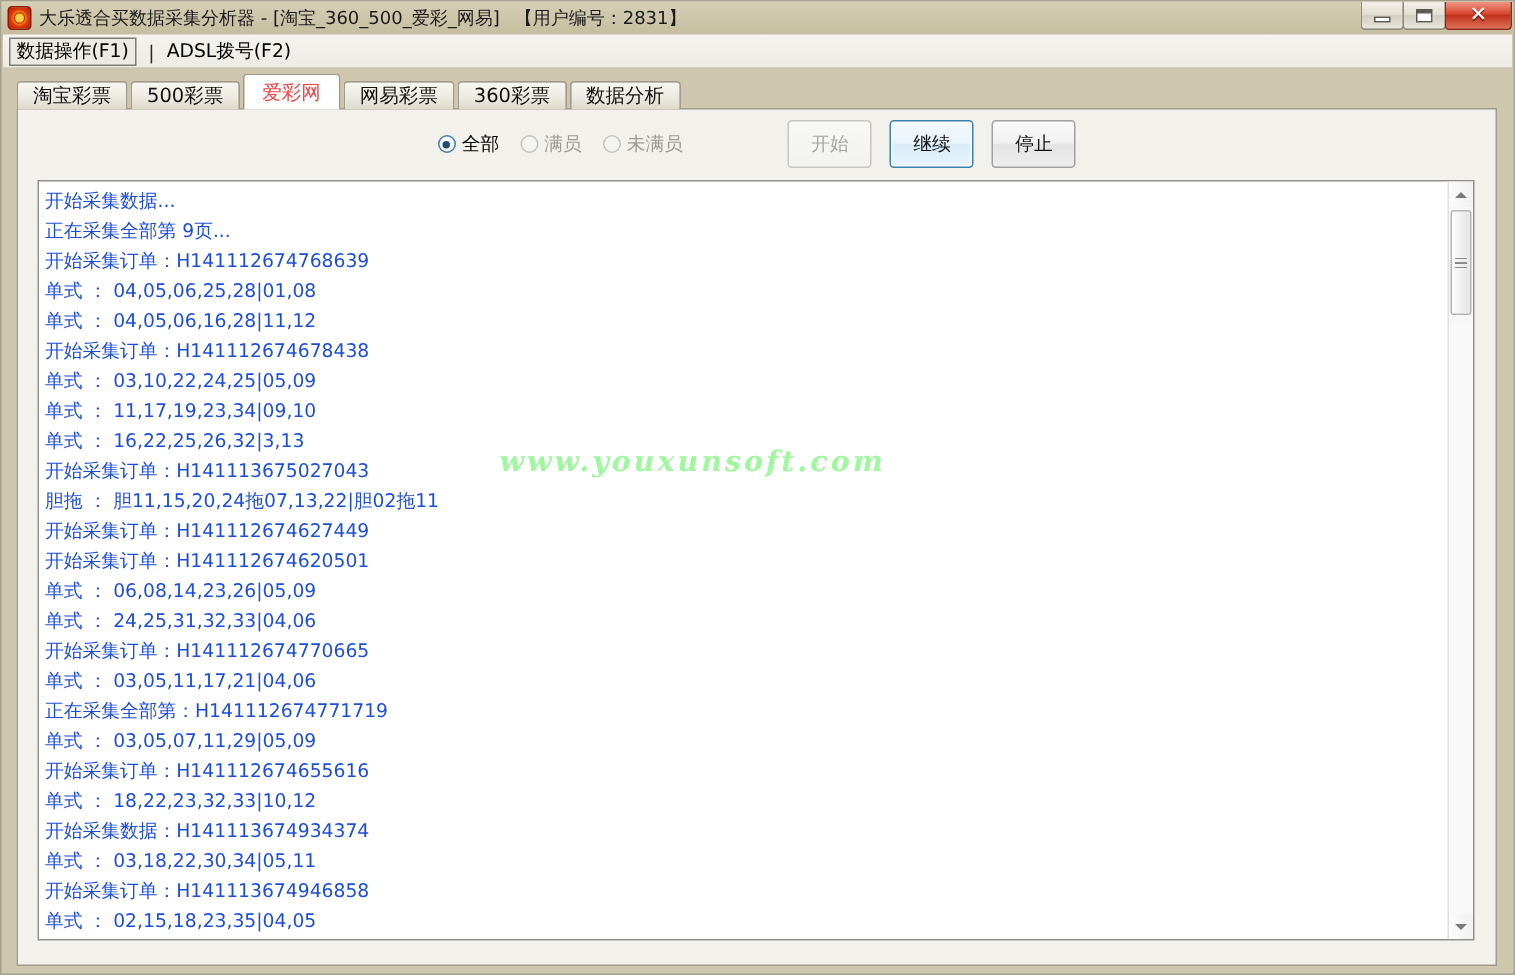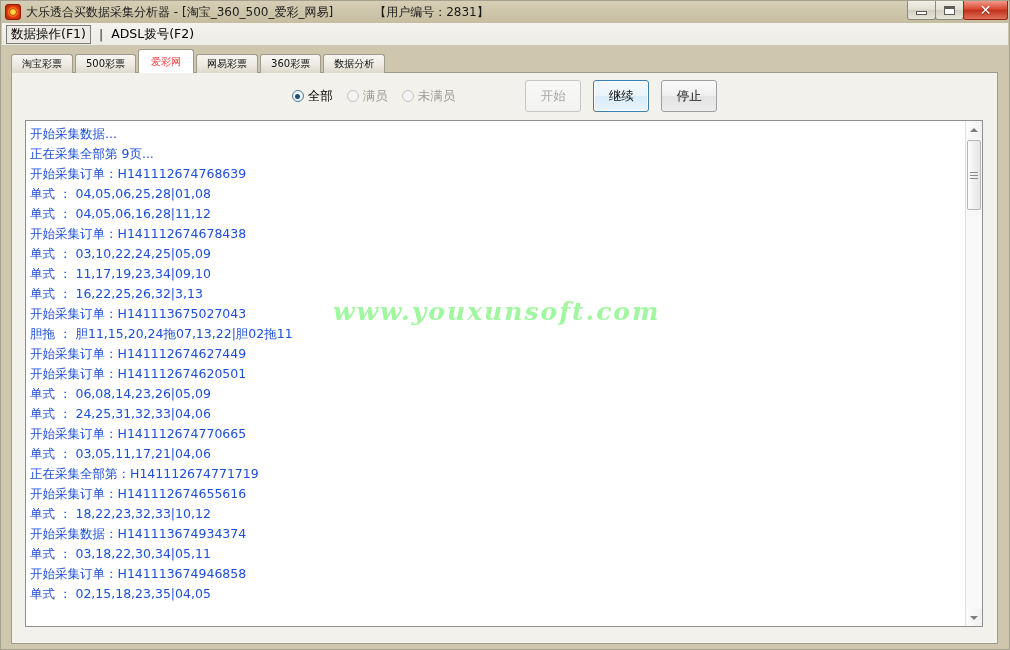--- a/index.html
+++ b/index.html
@@ -57,21 +57,21 @@
     background: #ffd040;
     border: 1px solid #c23a08;
     box-sizing: border-box;
   }
   .title-text {
     font-size: 12px;
     color: #1b1b1b;
     white-space: nowrap;
     font-family: "DejaVu Sans", "Liberation Sans", sans-serif;
   }
-  #title-main { margin-right: 41px; }
+  #title-main { margin-right: 10px; }
 
   
   #window-buttons {
     position: absolute;
     right: 1px; top: 0px;
     height: 19px;
     display: flex;
     align-items: flex-start;
   }
   .win-btn {
@@ -172,21 +172,21 @@
     z-index: 3;
   }
   .tab {
     height: 19px;
     box-sizing: border-box;
     padding: 0 10px;
     margin-right: 2px;
     display: flex;
     align-items: center;
     justify-content: center;
-    font-size: 10px;
+    font-size: 13px;
     color: #111;
     border: 1px solid #9e9b8c;
     border-bottom: none;
     border-radius: 3px 3px 0 0;
     background: linear-gradient(to bottom, #f7f6f2 0%, #eceae1 55%, #ddd9cb 100%);
     white-space: nowrap;
   }
   .tab.active {
     height: 24px;
     background: #ffffff;
@@ -308,21 +308,21 @@
   }
 
   
   #watermark {
     position: absolute;
     left: 307px;
     top: 176px;
     font-family: "DejaVu Serif", "Liberation Serif", serif;
     font-style: italic;
     font-weight: bold;
-    font-size: 25px;
+    font-size: 19px;
     letter-spacing: 2px;
     color: #a0f7a0;
     white-space: nowrap;
     pointer-events: none;
   }
 
   
   #scrollbar {
     position: absolute;
     right: 0; top: 0;
@@ -473,20 +473,21 @@
             <div class="log-line">单式 ： 16,22,25,26,32|3,13</div>
             <div class="log-line">开始采集订单：H141113675027043</div>
             <div class="log-line">胆拖 ： 胆11,15,20,24拖07,13,22|胆02拖11</div>
             <div class="log-line">开始采集订单：H141112674627449</div>
             <div class="log-line">开始采集订单：H141112674620501</div>
             <div class="log-line">单式 ： 06,08,14,23,26|05,09</div>
             <div class="log-line">单式 ： 24,25,31,32,33|04,06</div>
             <div class="log-line">开始采集订单：H141112674770665</div>
             <div class="log-line">单式 ： 03,05,11,17,21|04,06</div>
             <div class="log-line">正在采集全部第：H141112674771719</div>
+            <div class="log-line">单式 ： 03,05,07,11,29|05,09</div>
             <div class="log-line">开始采集订单：H141112674655616</div>
             <div class="log-line">单式 ： 18,22,23,32,33|10,12</div>
             <div class="log-line">开始采集数据：H141113674934374</div>
             <div class="log-line">单式 ： 03,18,22,30,34|05,11</div>
             <div class="log-line">开始采集订单：H141113674946858</div>
             <div class="log-line">单式 ： 02,15,18,23,35|04,05</div>
           </div>
 
           <div id="watermark">www.youxunsoft.com</div>
 

